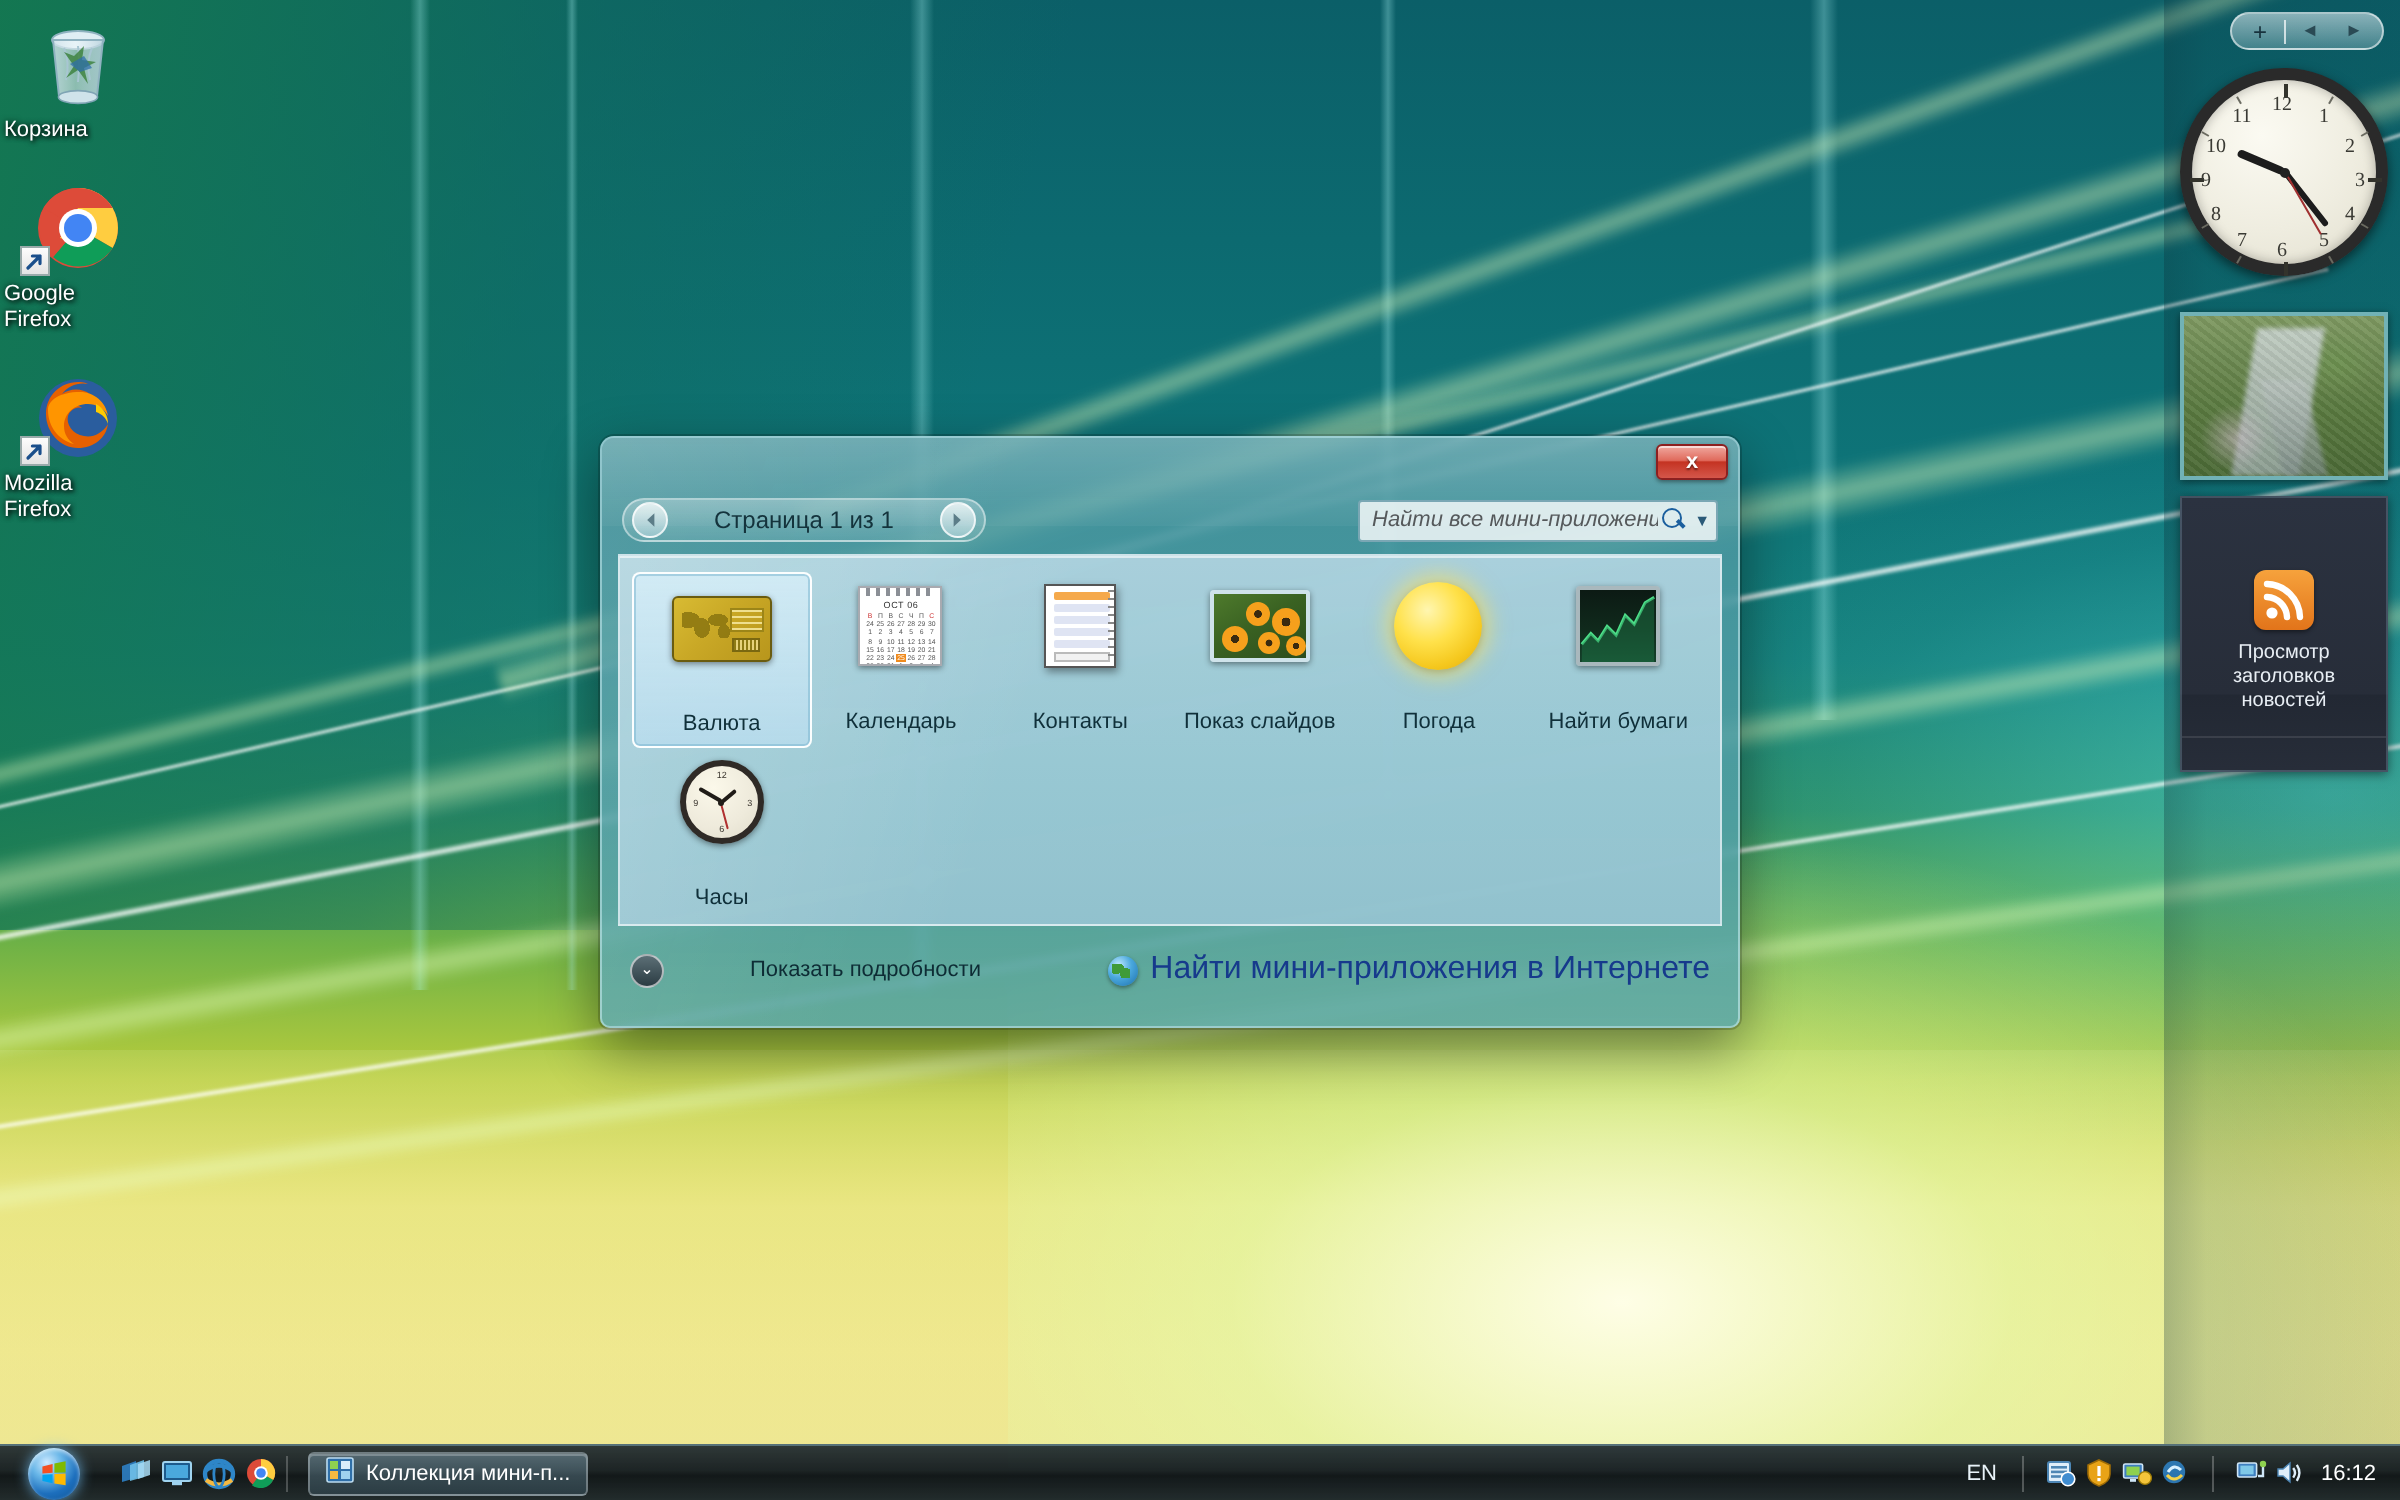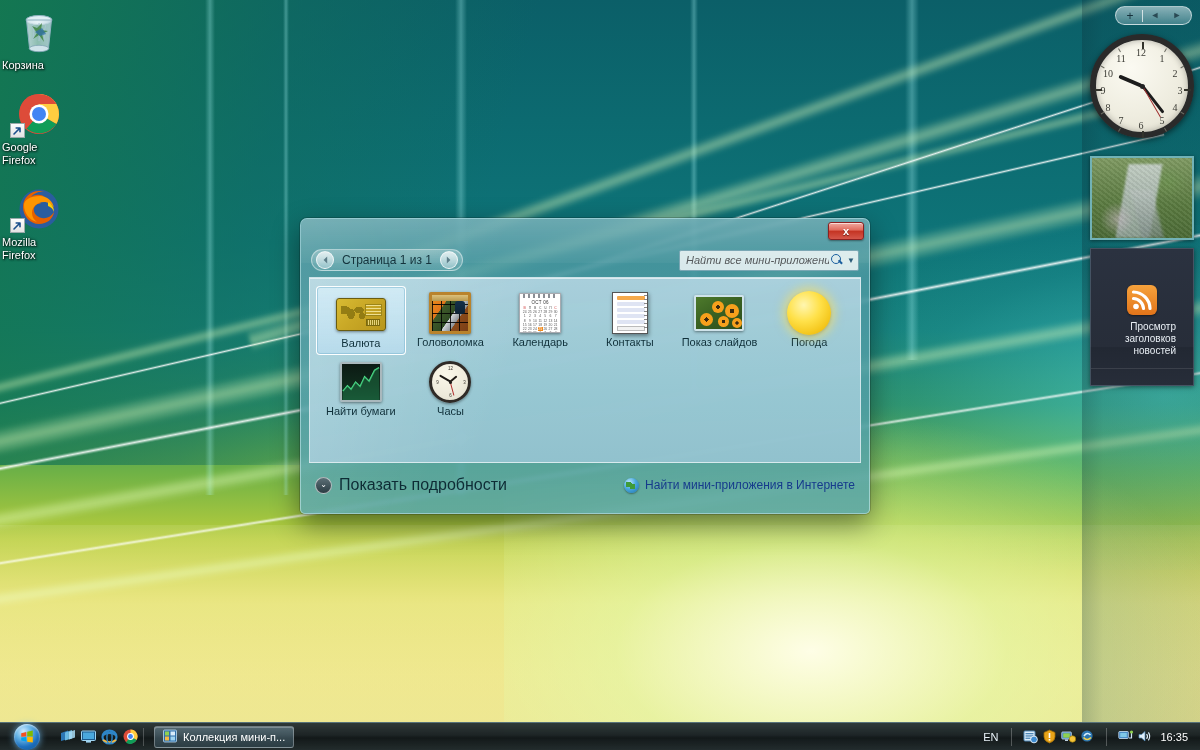--- a/index.html
+++ b/index.html
@@ -134,21 +134,21 @@
   .feed-box {
     width:104px; height:138px; background:linear-gradient(to bottom,#2b3240 0%,#272d39 72%,#222833 72.5%,#272d39 100%);
     border:1px solid rgba(120,150,170,0.35); box-shadow:0 1px 5px rgba(0,0,0,0.5);
     display:flex; flex-direction:column; align-items:center; justify-content:flex-start; padding-top:36px;
   }
   .rss-icon {
     width:30px; height:30px; border-radius:6px;
     background:linear-gradient(to bottom,#f6a23c,#e2741a);
     position:relative; box-shadow:0 1px 2px rgba(0,0,0,0.45);
   }
-  .feed-label { color:#e8eef4; font-size:10px; line-height:12px; text-align:right; margin-top:6px; padding:0 17px; }
+  .feed-label { color:#e8eef4; font-size:10px; line-height:12px; text-align:center; margin-top:6px; padding:0 3px; }
   .feed-divider { width:100%; height:1px; background:rgba(255,255,255,0.10); margin-top:auto; }
 
   
   #gallery {
     position:absolute; left:300px; top:218px; width:570px; height:296px;
     border-radius:7px 7px 5px 5px;
     background:linear-gradient(to bottom, rgba(74,150,160,0.86) 0%, rgba(88,165,172,0.84) 100%);
     border:1px solid rgba(210,240,245,0.55);
     box-shadow:0 10px 28px rgba(0,0,0,0.45), 0 0 0 1px rgba(0,0,0,0.18);
     overflow:hidden;
@@ -173,21 +173,21 @@
     box-shadow:inset 0 1px 0 rgba(255,255,255,0.6), 0 1px 2px rgba(0,0,0,0.4);
     display:flex; align-items:center; justify-content:center; cursor:default;
   }
   #close-button span { color:#fff; font-size:11px; font-weight:bold; text-shadow:0 1px 1px rgba(0,0,0,0.5); line-height:1; }
 
   #navbar {
     position:relative; height:34px; padding:0 10px;
     display:flex; align-items:center; justify-content:space-between;
   }
   #pager {
-    display:flex; align-items:center; gap:6px; height:22px; padding:0 4px;
+    display:flex; align-items:center; gap:21px; height:22px; padding:0 4px;
     border-radius:11px; border:1px solid rgba(255,255,255,0.45);
     background:linear-gradient(to bottom, rgba(255,255,255,0.30), rgba(255,255,255,0.10));
   }
   .pager-btn {
     width:18px; height:18px; border-radius:50%;
     background:linear-gradient(to bottom, rgba(255,255,255,0.75), rgba(200,225,232,0.5));
     border:1px solid rgba(255,255,255,0.75);
     display:flex; align-items:center; justify-content:center;
     color:#5c7d88; font-size:8px; cursor:default;
   }
@@ -235,21 +235,21 @@
     display:flex; flex-direction:column; align-items:center;
     padding:6px 2px 5px; border-radius:4px; cursor:default;
   }
   .gadget.selected {
     background:linear-gradient(to bottom, rgba(214,238,248,0.85), rgba(186,222,240,0.75));
     border:1px solid rgba(255,255,255,0.95);
     box-shadow:0 0 0 1px rgba(120,180,205,0.5) inset;
   }
   .gadget-thumb { width:52px; height:42px; display:flex; align-items:center; justify-content:center; }
   .gadget-name {
-    font-size:11px; color:#10303a; margin-top:2px; text-align:center; line-height:12px;
+    font-size:11px; color:#10303a; margin-top:21px; text-align:center; line-height:12px;
     white-space:nowrap;
   }
 
   
   .th { box-shadow:0 1px 3px rgba(0,0,0,0.45); position:relative; overflow:hidden; }
   .th-currency {
     width:50px; height:33px; border-radius:3px; border:1px solid #6a5c10;
     background:linear-gradient(135deg,#d8bb33 0%,#c9a826 45%,#b8961c 100%);
   }
   .th-currency .map {
@@ -406,34 +406,34 @@
     display:flex; align-items:center; justify-content:space-between;
   }
   #show-details { display:flex; align-items:center; gap:7px; cursor:default; }
   .chev-circle {
     width:17px; height:17px; border-radius:50%;
     background:linear-gradient(to bottom,#5c6f76,#2b3c43);
     border:1px solid rgba(255,255,255,0.6);
     display:flex; align-items:center; justify-content:center;
     color:#fff; font-size:8px; line-height:1;
   }
-  #show-details .lbl { font-size:16px; color:#0e2c35; }
+  #show-details .lbl { font-size:11px; color:#0e2c35;margin-left:36px; }
   #online-link { display:flex; align-items:center; gap:6px; cursor:default; }
   .globe {
     width:15px; height:15px; border-radius:50%;
     background:radial-gradient(circle at 35% 30%, #bfe9ff 0%, #4aa8dd 45%, #1c6fae 100%);
     position:relative; box-shadow:0 1px 2px rgba(0,0,0,0.4); overflow:hidden;
   }
   .globe .land {
     position:absolute; left:2px; top:4px; width:9px; height:7px;
     background:radial-gradient(ellipse 4px 3px at 2px 2px,#3f9b3a 0 100%,transparent 100%),
                radial-gradient(ellipse 3px 3px at 7px 5px,#3f9b3a 0 100%,transparent 100%);
   }
   #online-link .lbl {
-    font-size:12px; color:#163a8c; text-decoration:none;
+    font-size:16px; color:#163a8c; text-decoration:none;
   }
 
   
   #taskbar {
     position:absolute; left:0; bottom:0; width:1200px; height:28px;
     background:linear-gradient(to bottom, rgba(30,42,48,0.92) 0%, rgba(16,24,30,0.94) 45%, rgba(10,16,20,0.96) 55%, rgba(22,32,38,0.94) 100%);
     border-top:1px solid rgba(150,200,215,0.45);
     display:flex; align-items:center;
   }
   #start-orb {
@@ -680,30 +680,20 @@
         <div class="gadget-thumb">
           <div class="th th-currency">
               <span class="map"></span>
               <span class="lines"></span>
               <span class="chip"></span>
             </div>
         </div>
         <div class="gadget-name">Валюта</div>
       </div>
 
-      <div class="gadget">
-        <div class="gadget-thumb">
-          <div class="th th-puzzle">
-              <span class="tiles"></span>
-              <span class="topbar"></span>
-              <span class="bird"></span>
-            </div>
-        </div>
-        <div class="gadget-name">Головоломка</div>
-      </div>
 
 
 
 
       <div class="gadget">
         <div class="gadget-thumb">
           <div class="th th-calendar">
             <span class="spiral"></span>
             <div class="month">ОСТ 06</div>
             <div class="days">
@@ -962,15 +952,15 @@
         </svg>
       </span>
       <span class="tray-ic">
         <svg width="15" height="15" viewBox="0 0 15 15">
           <path d="M2 5.5 H4.5 L8 2.5 V12 L4.5 9 H2 Z" fill="#dfeefa" stroke="#4d86b5" stroke-width="0.7"></path>
           <path d="M9.6 5 Q11.4 7.3 9.6 9.8" fill="none" stroke="#dfeefa" stroke-width="1.2"></path>
           <path d="M11.4 3.4 Q14 7.3 11.4 11.4" fill="none" stroke="#dfeefa" stroke-width="1.2"></path>
         </svg>
       </span>
     </div>
-    <div id="tray-clock">16:35</div>
+    <div id="tray-clock">16:12</div>
   </div>
 </div>
 
 </body></html>

